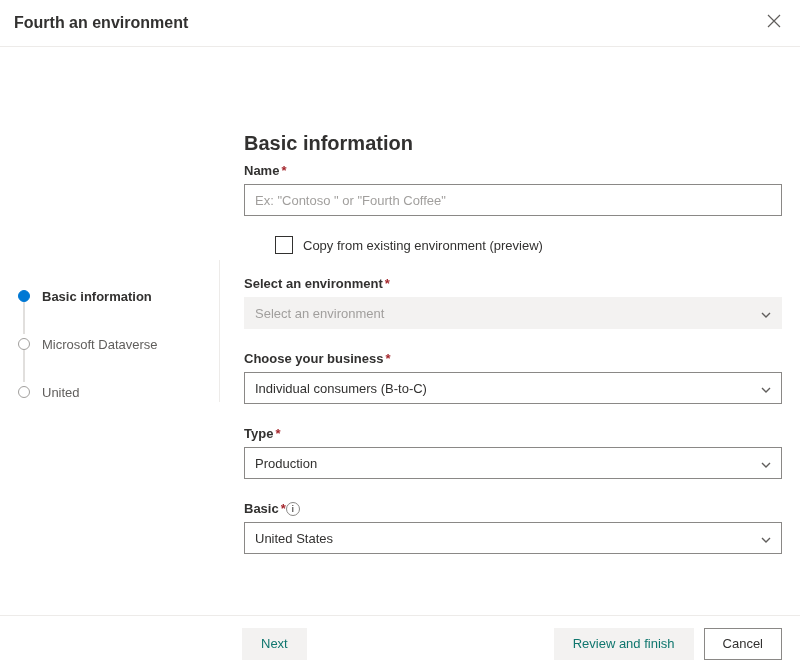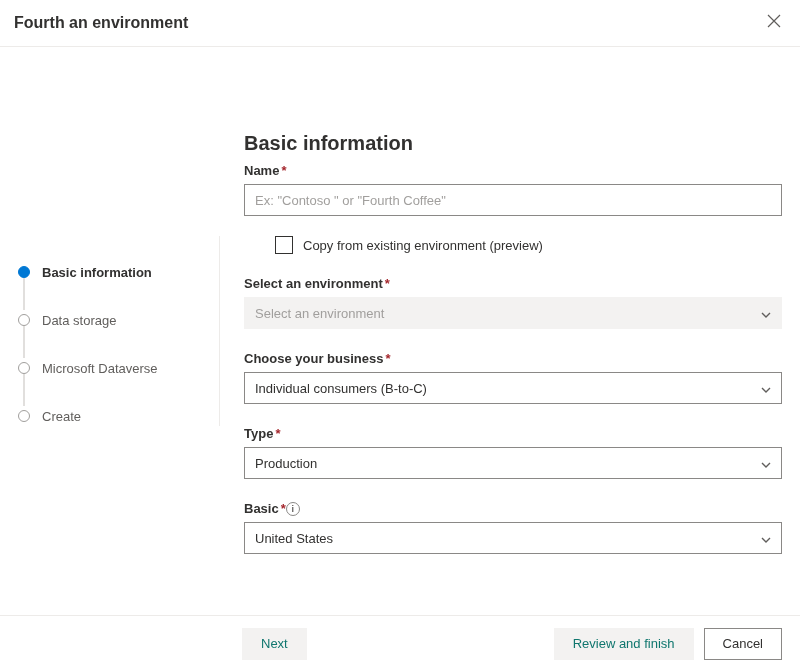--- a/index.html
+++ b/index.html
@@ -104,31 +104,26 @@
 
 <div class="body">
   <div class="stepper">
     <div class="step active">
       <div class="step-circle"></div>
       <div class="step-label">Basic information</div>
       <div class="connector"></div>
     </div>
     <div class="step">
       <div class="step-circle"></div>
-      <div class="step-label">Data storage</div>
+      <div class="step-label">Microsoft Dataverse</div>
       <div class="connector"></div>
     </div>
     <div class="step">
       <div class="step-circle"></div>
-      <div class="step-label">Microsoft Dataverse</div>
-      <div class="connector"></div>
-    </div>
-    <div class="step">
-      <div class="step-circle"></div>
-      <div class="step-label">Create</div>
+      <div class="step-label">United</div>
 
     </div>
   </div>
 
   <div class="main">
     <h2>Basic information</h2>
 
     <div class="field">
       <div class="label">
         <span>Name</span>

